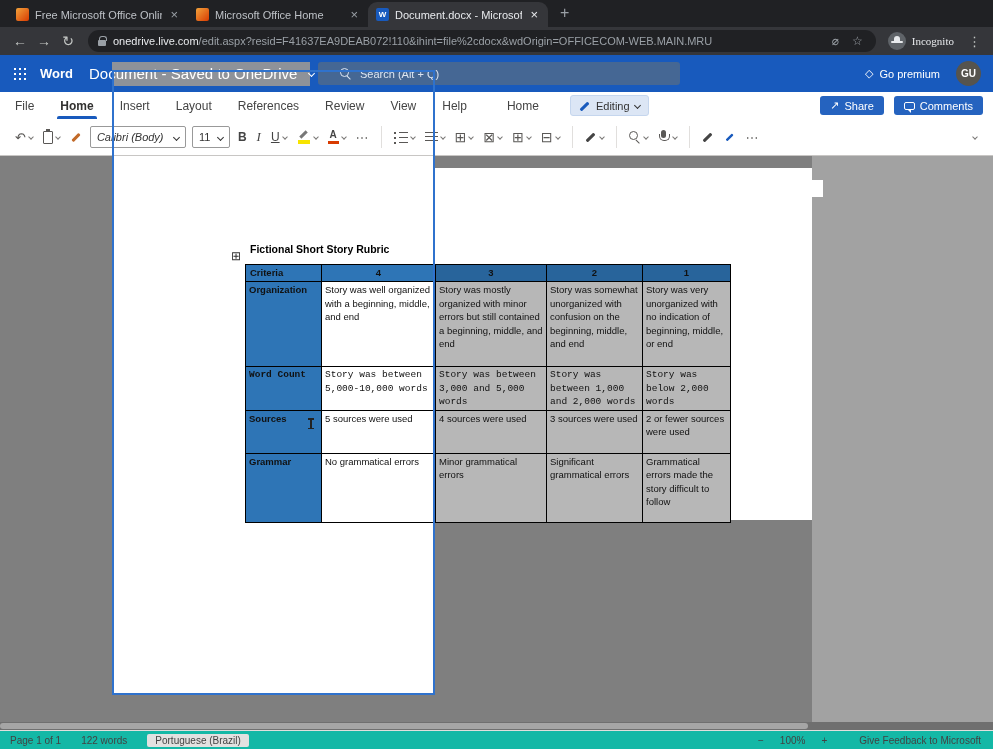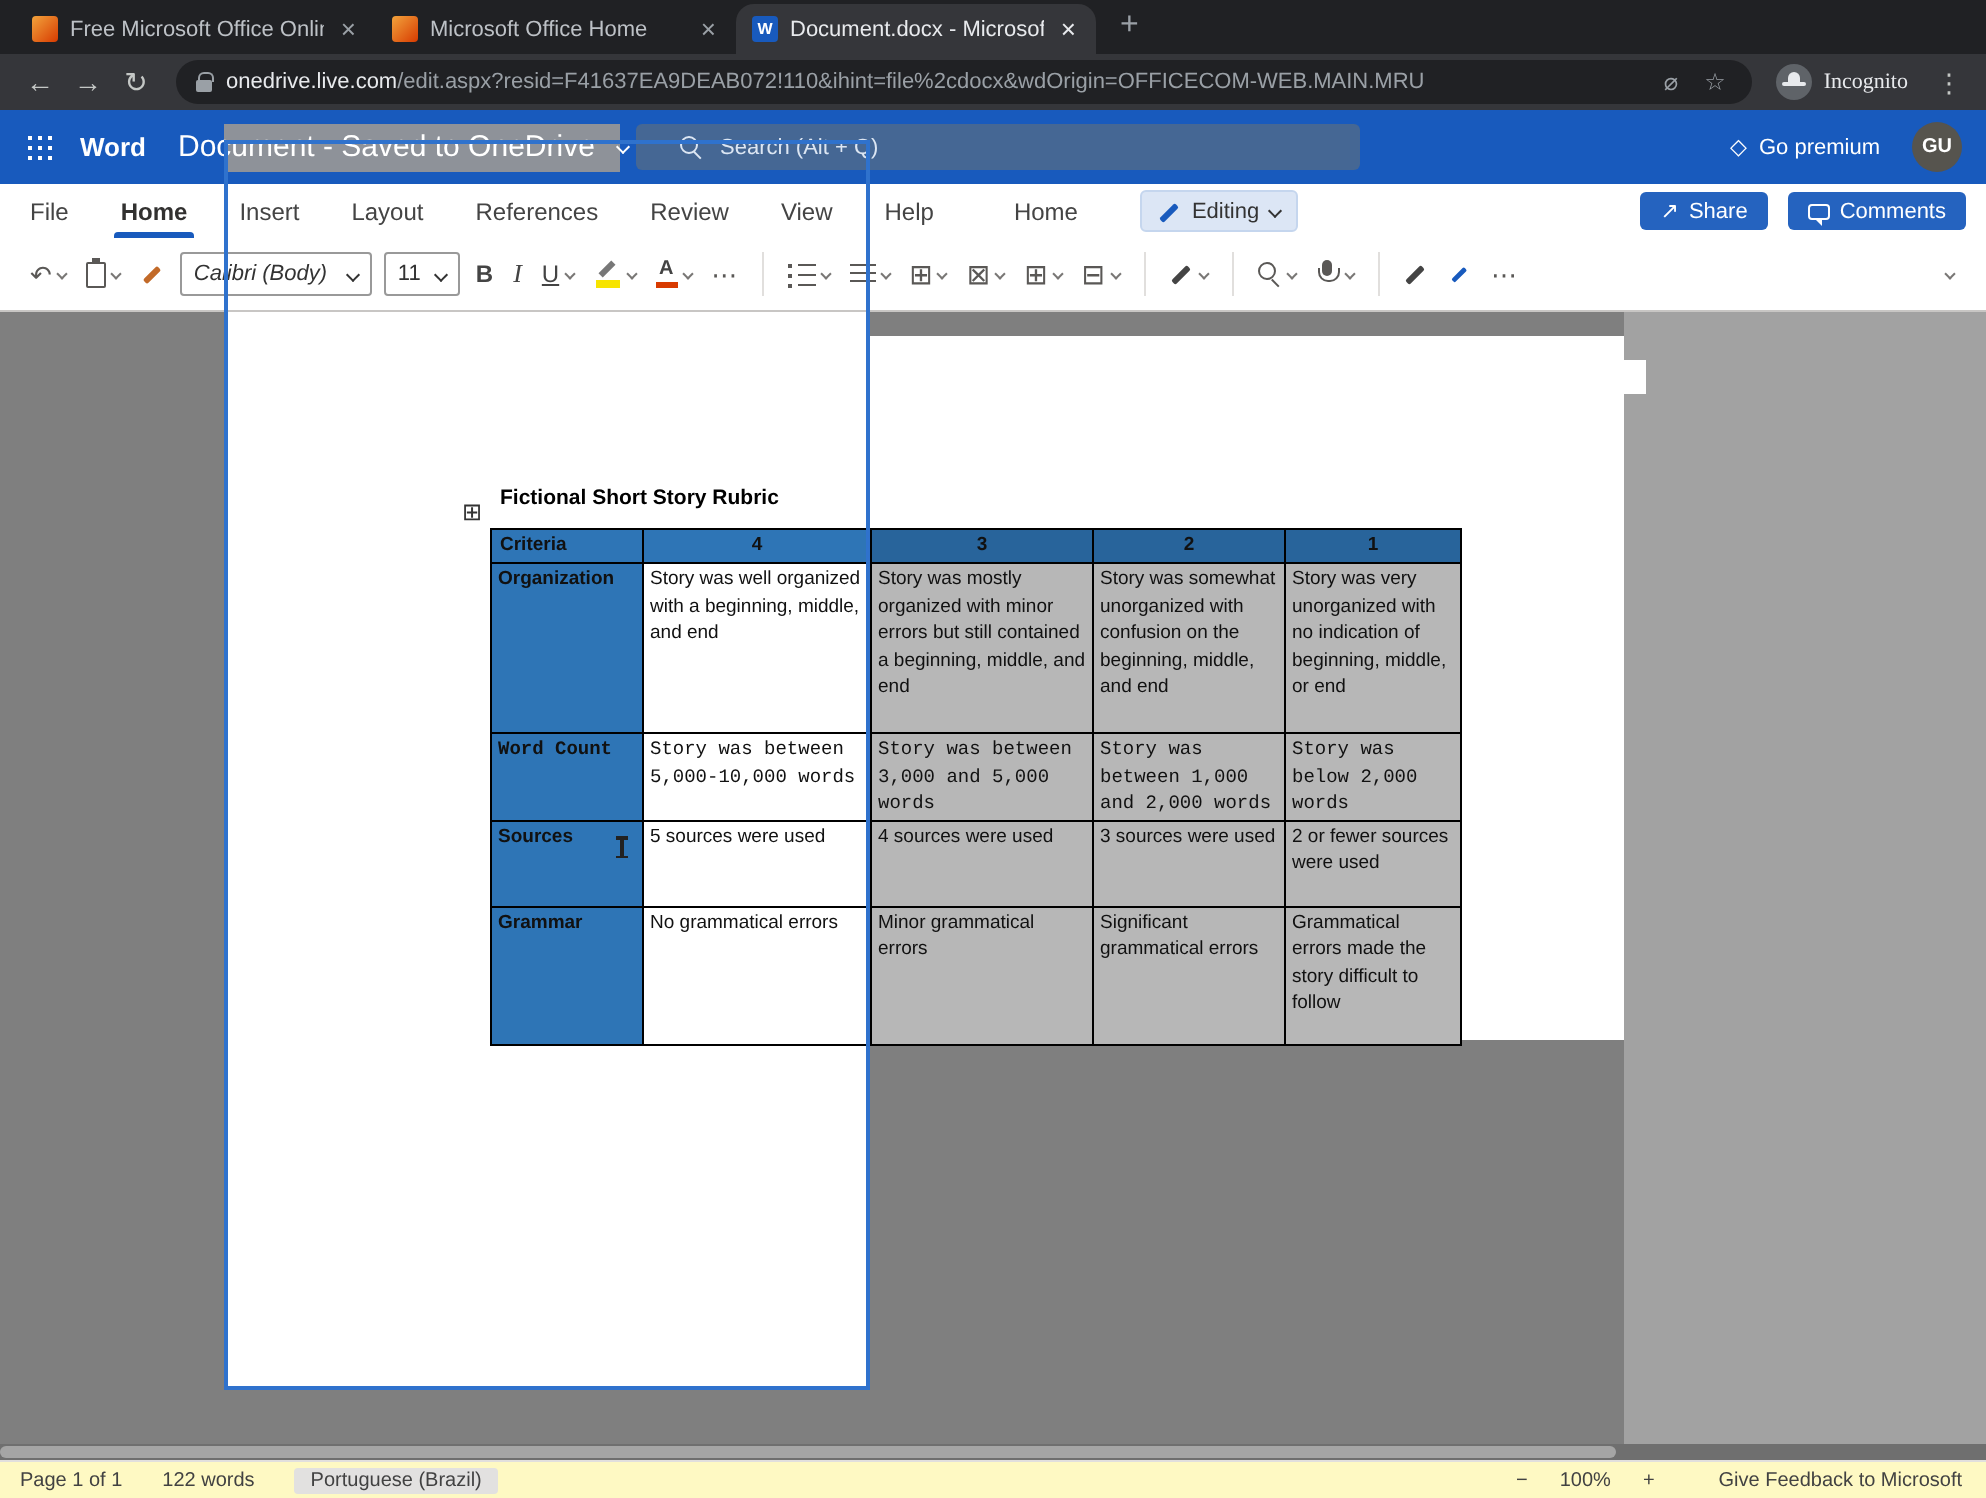--- a/index.html
+++ b/index.html
@@ -148,21 +148,21 @@
   .ibeam:before{content:"";position:absolute;top:0;left:-2px;width:5.5px;height:1.5px;background:#222;}
   .ibeam:after{content:"";position:absolute;bottom:0;left:-2px;width:5.5px;height:1.5px;background:#222;}
 
   
   #selrect{position:absolute;left:112px;top:70px;width:323px;height:625px;
            border:2px solid #2f72cd;z-index:40;pointer-events:none;}
 
   
   #hscroll{position:absolute;top:722px;left:0;right:0;height:8px;background:#6f6f6f;}
   .hthumb{position:absolute;left:0;top:1px;width:808px;height:6px;background:#a5a5a5;border-radius:3px;}
-  #statusbar{position:absolute;top:730px;left:0;right:0;height:19px;background:#fef9c3;
+  #statusbar{position:absolute;top:730px;left:0;right:0;height:19px;background:#14b8a6;
              border-top:1px solid #e1dfdd;display:flex;align-items:center;font-size:10px;
              color:#424242;padding:0 10px;gap:20px;}
   .lang-pill{background:#e2e1e0;padding:1px 8px;border-radius:2px;}
   .sb-right{margin-left:auto;display:flex;align-items:center;gap:16px;}
   .sb-feedback{margin-left:16px;margin-right:2px;}
 </style>
 </head>
 <body>
 
 <div class="screen">

